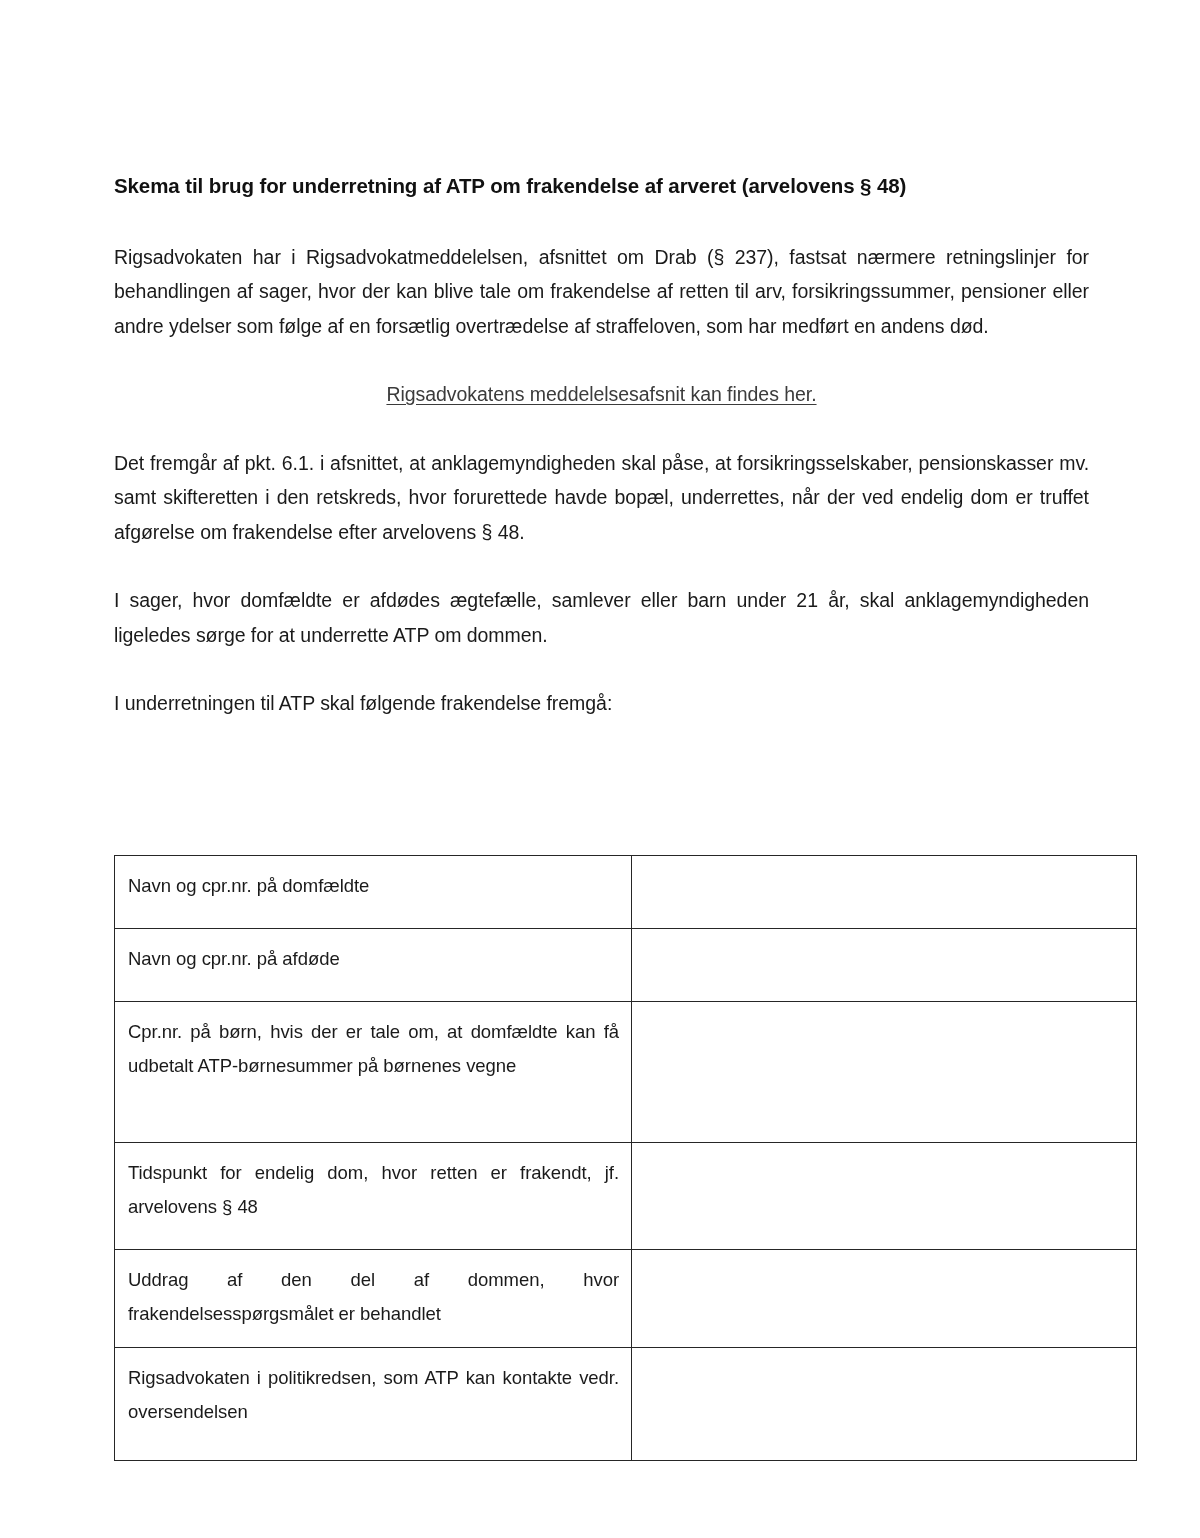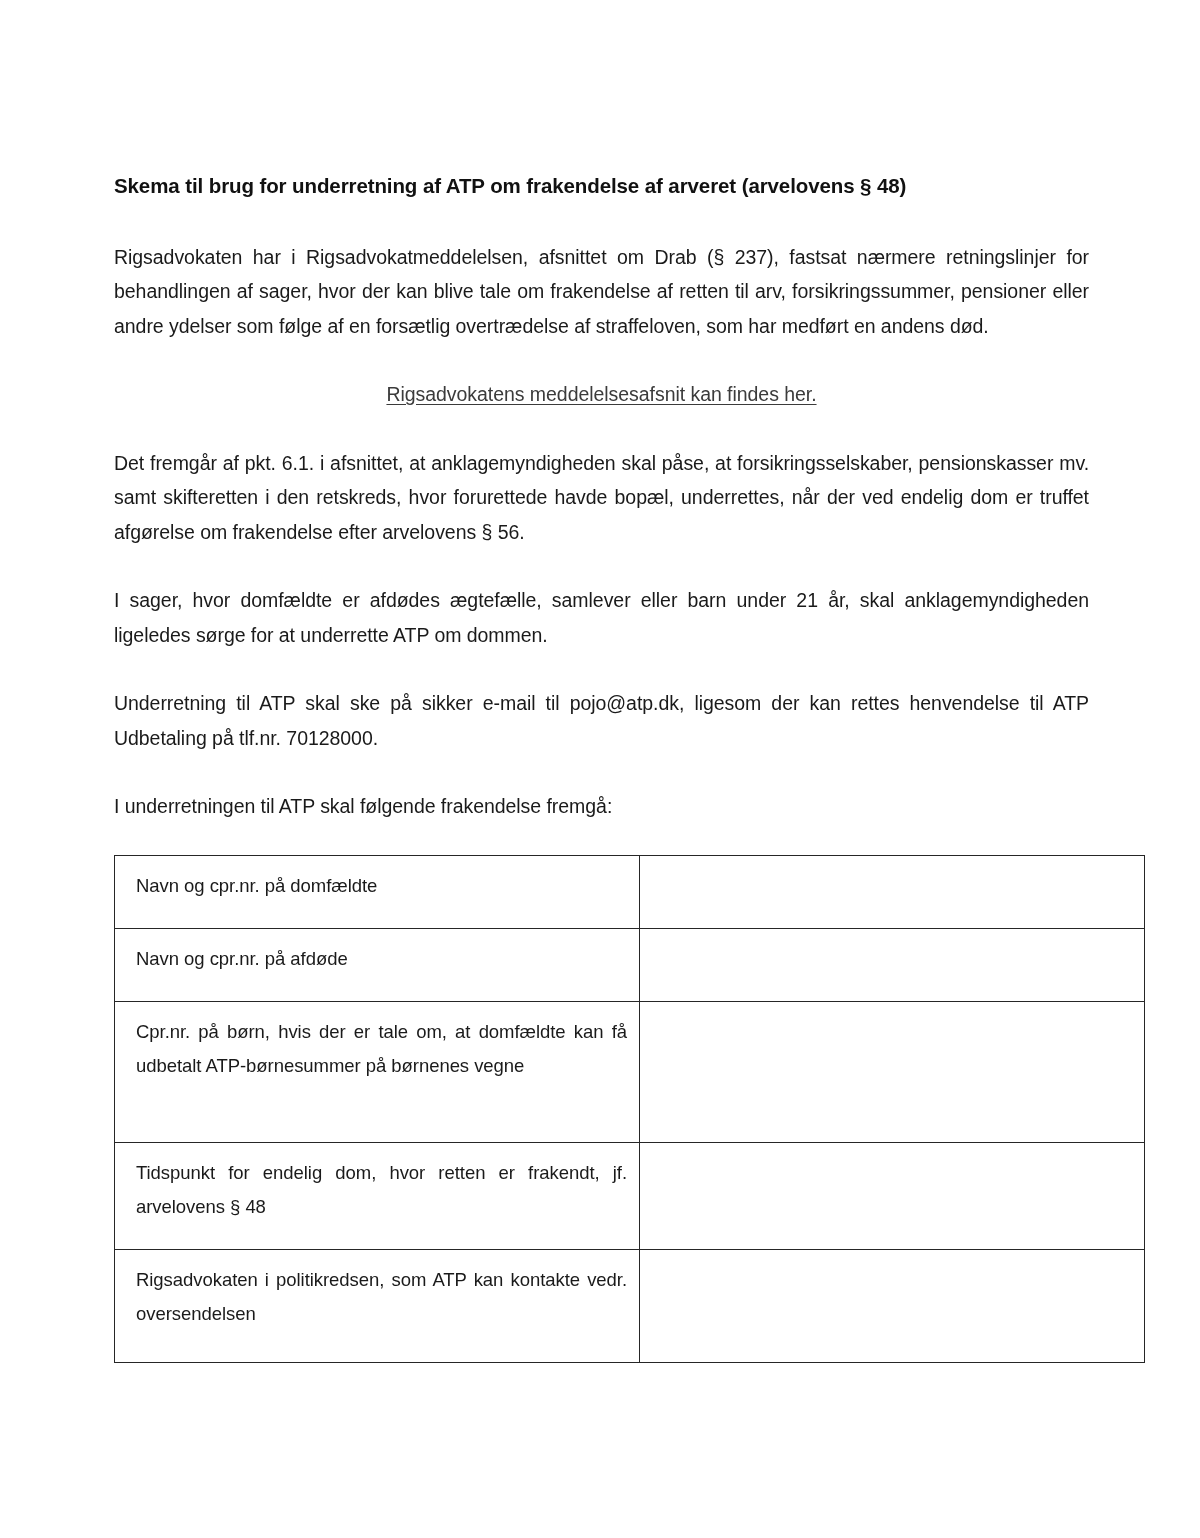--- a/index.html
+++ b/index.html
@@ -71,21 +71,21 @@
     border-collapse: collapse;
     table-layout: fixed;
   }
   .form-table td {
     border: 1.6px solid #262626;
     vertical-align: top;
     padding: 0;
   }
   .form-table td.label-cell {
     width: 491px;
-    padding: 13px 12px 10px 21px;
+    padding: 13px 12px 10px 13px;
     font-size: 18.5px;
     line-height: 34px;
     text-align: justify;
     text-justify: inter-word;
     letter-spacing: -0.05px;
     color: #1a1a1a;
   }
   .form-table td.value-cell {
     width: 479px;
     padding: 13px 12px 10px 13px;
@@ -109,25 +109,24 @@
   <div class="content">
 
     <h1 class="doc-title">Skema til brug for underretning af ATP om frakendelse af arveret (arvelovens § 48)</h1>
 
     <p class="para">Rigsadvokaten har i Rigsadvokatmeddelelsen, afsnittet om Drab (§ 237), fastsat nærmere retningslinjer for behandlingen af sager, hvor der kan blive tale om frakendelse af retten til arv, forsikringssummer, pensioner eller andre ydelser som følge af en forsætlig overtrædelse af straffeloven, som har medført en andens død.</p>
 
     <p class="link-para">
       <a class="doc-link" href="#">Rigsadvokatens meddelelsesafsnit kan findes her.</a>
     </p>
 
-    <p class="para">Det fremgår af pkt. 6.1. i afsnittet, at anklagemyndigheden skal påse, at forsikringsselskaber, pensionskasser mv. samt skifteretten i den retskreds, hvor forurettede havde bopæl, underrettes, når der ved endelig dom er truffet afgørelse om frakendelse efter arvelovens § 56.</p>
+    <p class="para">Det fremgår af pkt. 6.1. i afsnittet, at anklagemyndigheden skal påse, at forsikringsselskaber, pensionskasser mv. samt skifteretten i den retskreds, hvor forurettede havde bopæl, underrettes, når der ved endelig dom er truffet afgørelse om frakendelse efter arvelovens § 48.</p>
 
     <p class="para">I sager, hvor domfældte er afdødes ægtefælle, samlever eller barn under 21 år, skal anklagemyndigheden ligeledes sørge for at underrette ATP om dommen.</p>
 
-    <p class="para">Underretning til ATP skal ske på sikker e-mail til pojo@atp.dk, ligesom der kan rettes henvendelse til ATP Udbetaling på tlf.nr. 70128000.</p>
 
     <p class="para nojust">I underretningen til ATP skal følgende frakendelse fremgå:</p>
 
   </div>
 
   <table class="form-table">
     <tbody>
       <tr class="r1">
         <td class="label-cell">
           <span class="cell-text">Navn og cpr.nr. på domfældte</span>
@@ -153,20 +152,28 @@
         </td>
       </tr>
       <tr class="r4">
         <td class="label-cell">
           <span class="cell-text">Tidspunkt for endelig dom, hvor retten er frakendt, jf. arvelovens § 48</span>
         </td>
         <td class="value-cell">
           <span class="cell-text"></span>
         </td>
       </tr>
+      <tr class="r5">
+        <td class="label-cell">
+          <span class="cell-text">Uddrag af den del af dommen, hvor frakendelsesspørgsmålet er behandlet</span>
+        </td>
+        <td class="value-cell">
+          <span class="cell-text"></span>
+        </td>
+      </tr>
       <tr class="r6">
         <td class="label-cell">
           <span class="cell-text">Rigsadvokaten i politikredsen, som ATP kan kontakte vedr. oversendelsen</span>
         </td>
         <td class="value-cell">
           <span class="cell-text"></span>
         </td>
       </tr>
     </tbody>
   </table>

